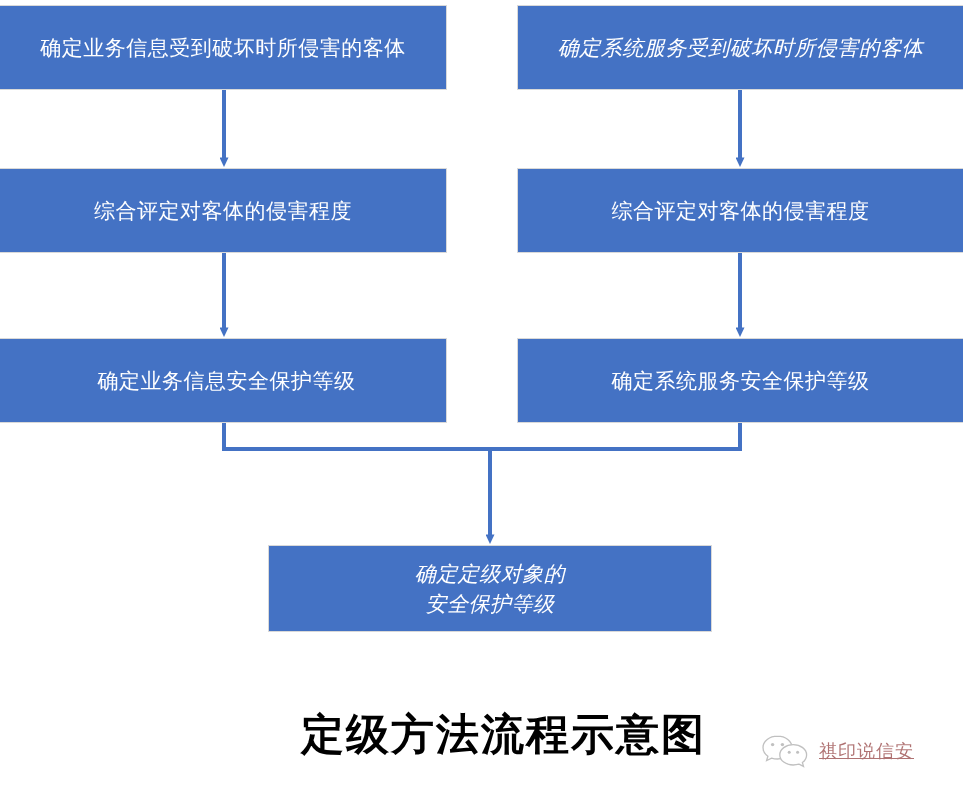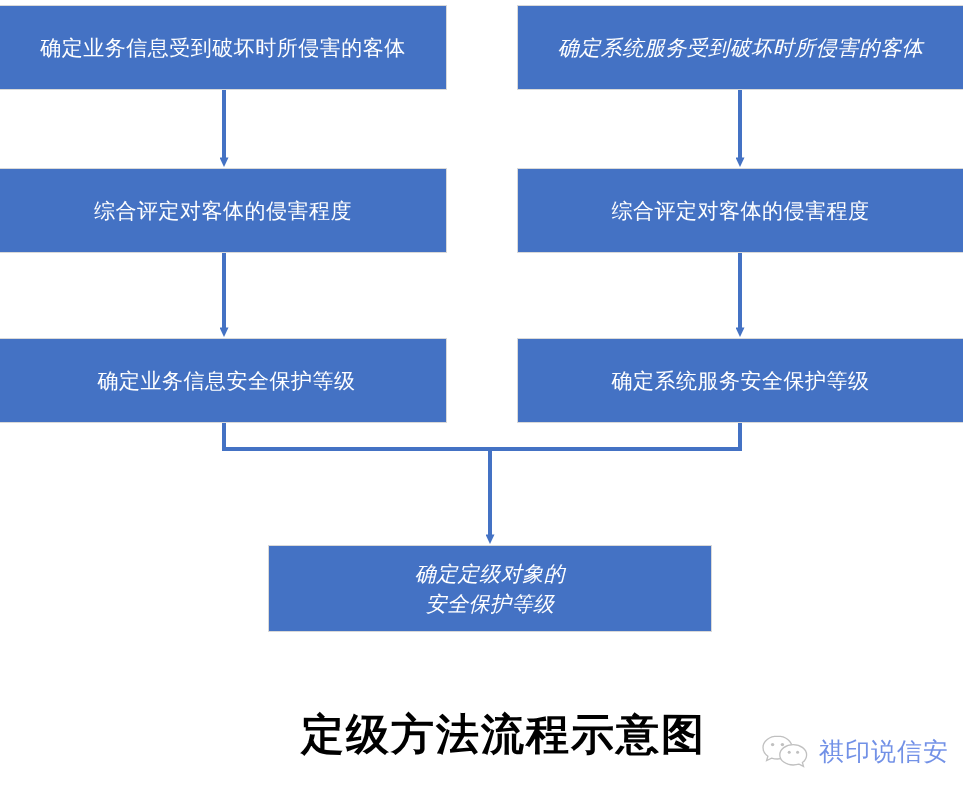--- a/index.html
+++ b/index.html
@@ -74,24 +74,25 @@
     position: absolute;
     left: 760px;
     top: 733px;
     display: flex;
     align-items: center;
     gap: 9px;
     opacity: 0.62;
     user-select: none;
   }
   .watermark .wm-text {
-    font-size: 25px;
-    color: #1d4ed8;
+    font-size: 18px;
+    color: #7f1d1d;
     letter-spacing: 1px;
     white-space: nowrap;
+    text-decoration: underline;
   }
   .wechat-icon {
     width: 50px;
     height: 36px;
     display: block;
   }
 </style>
 </head>
 <body>
 

